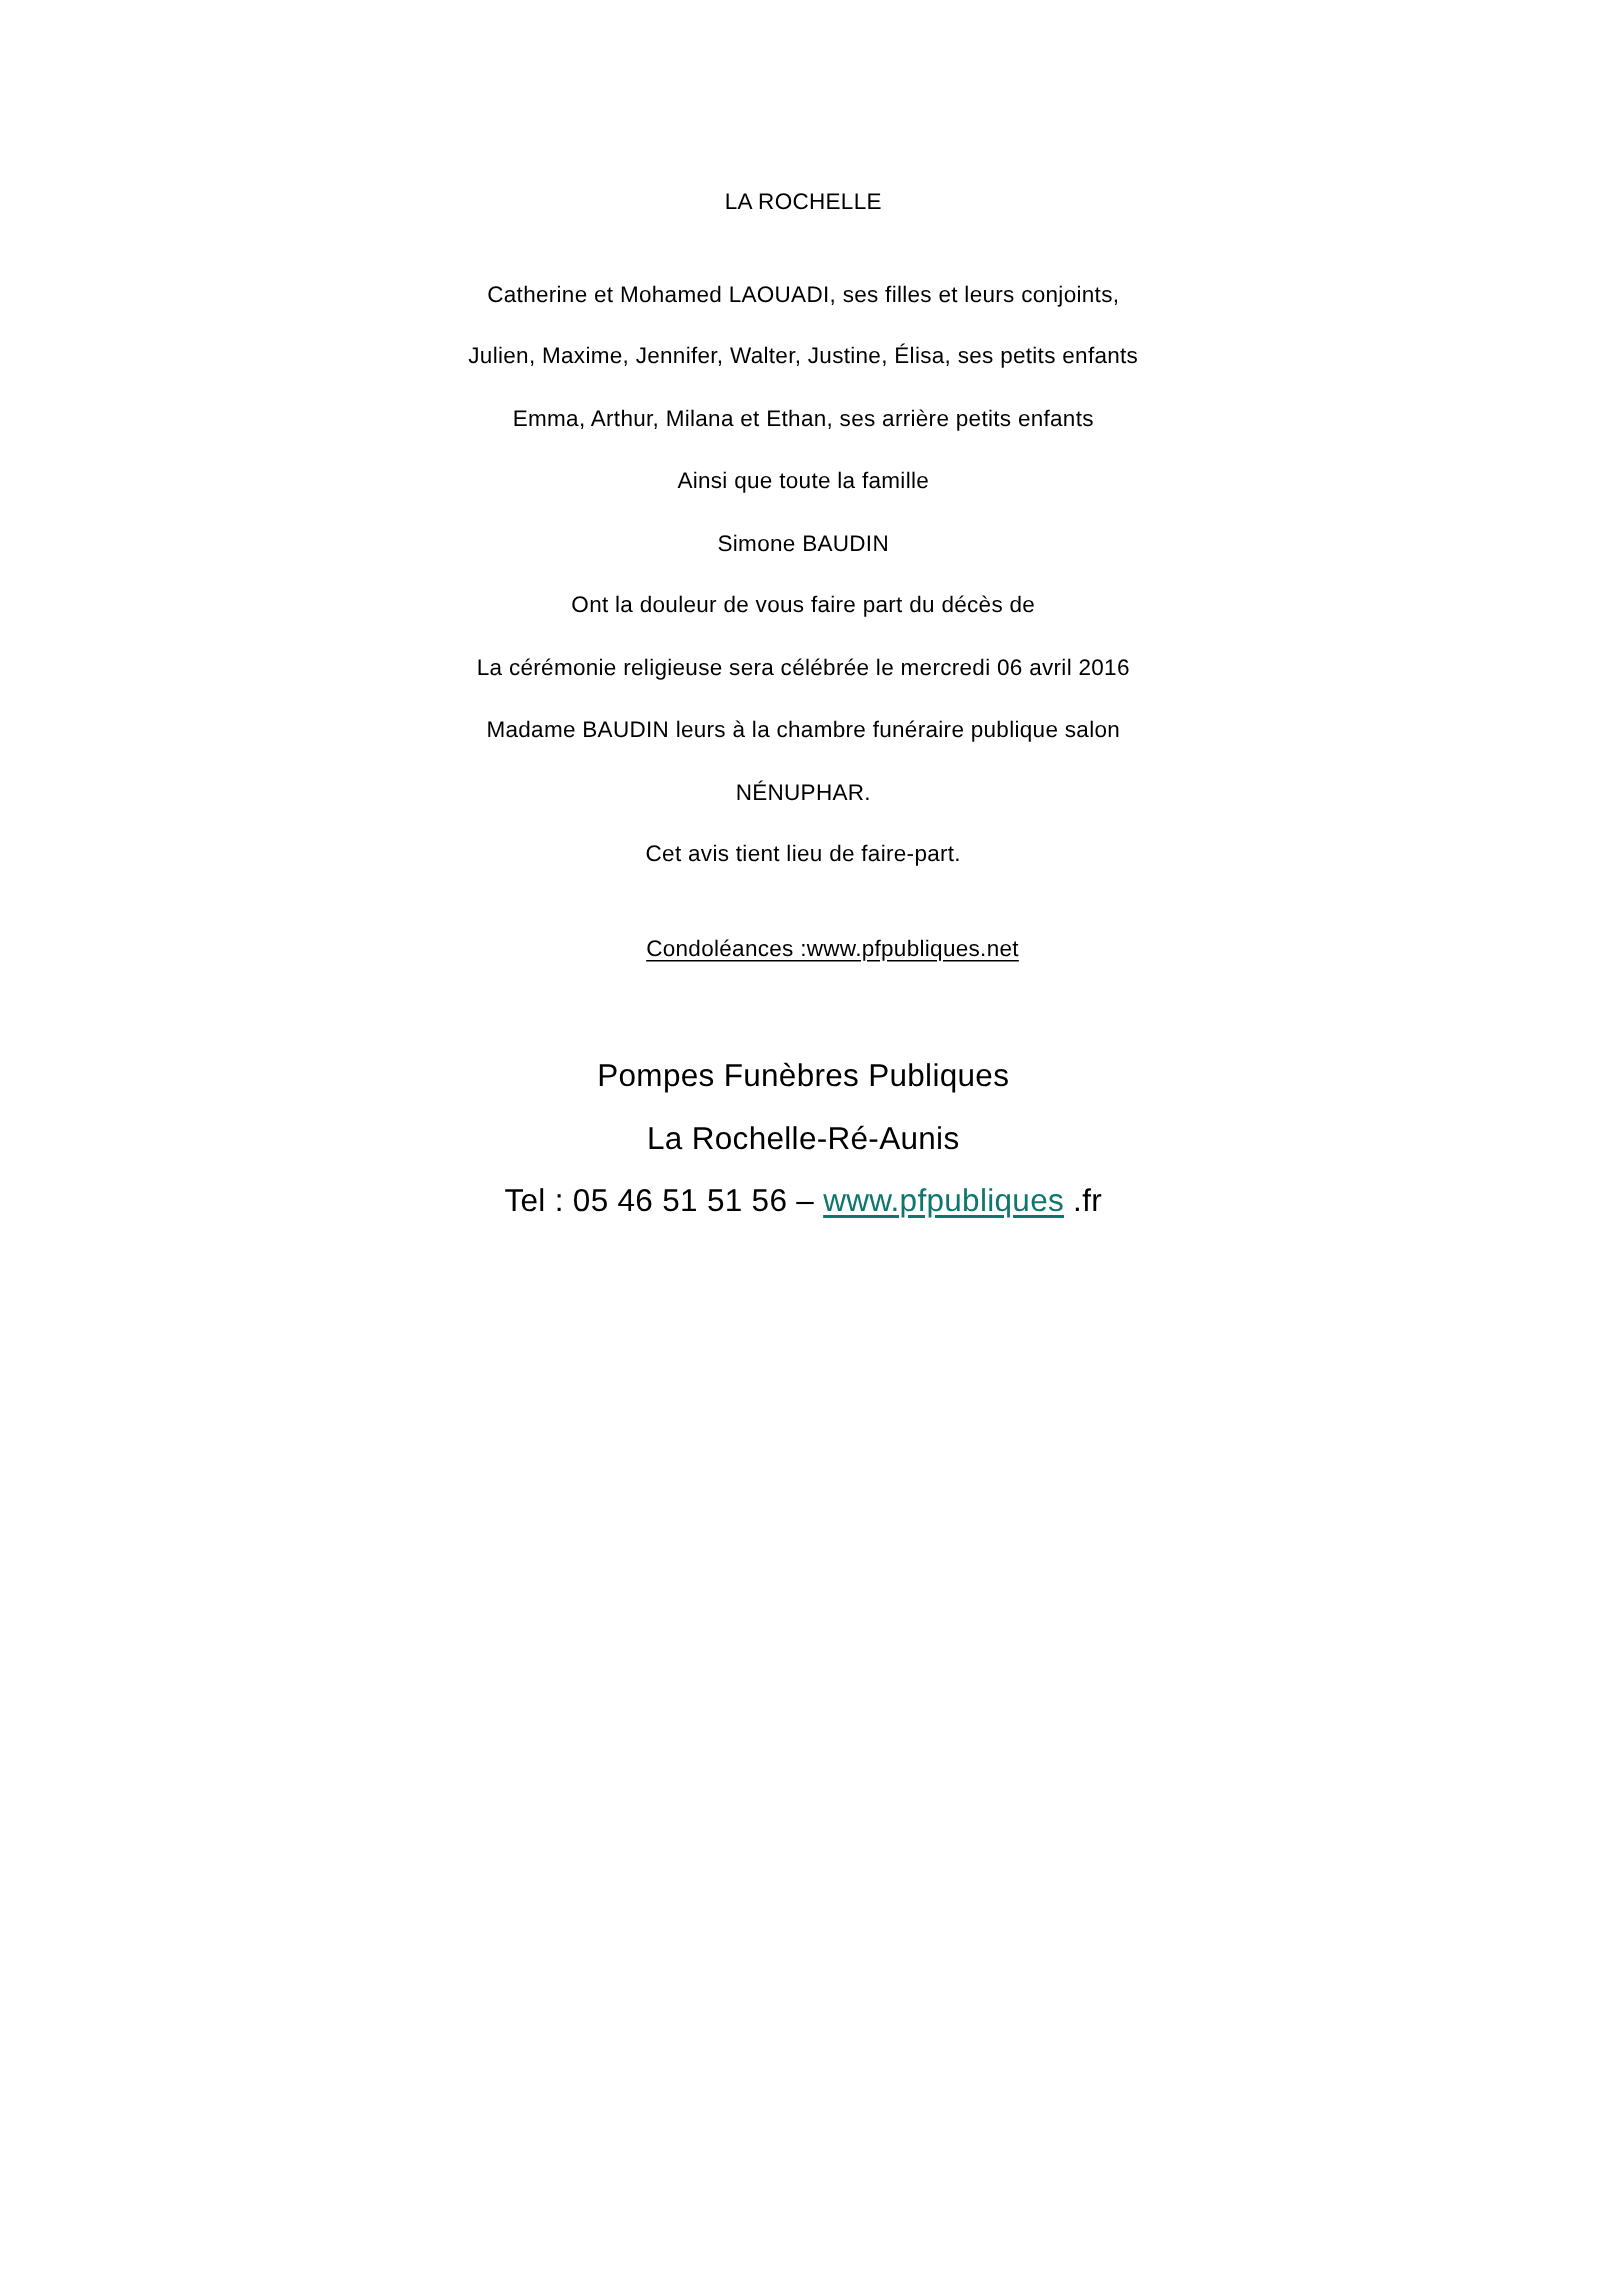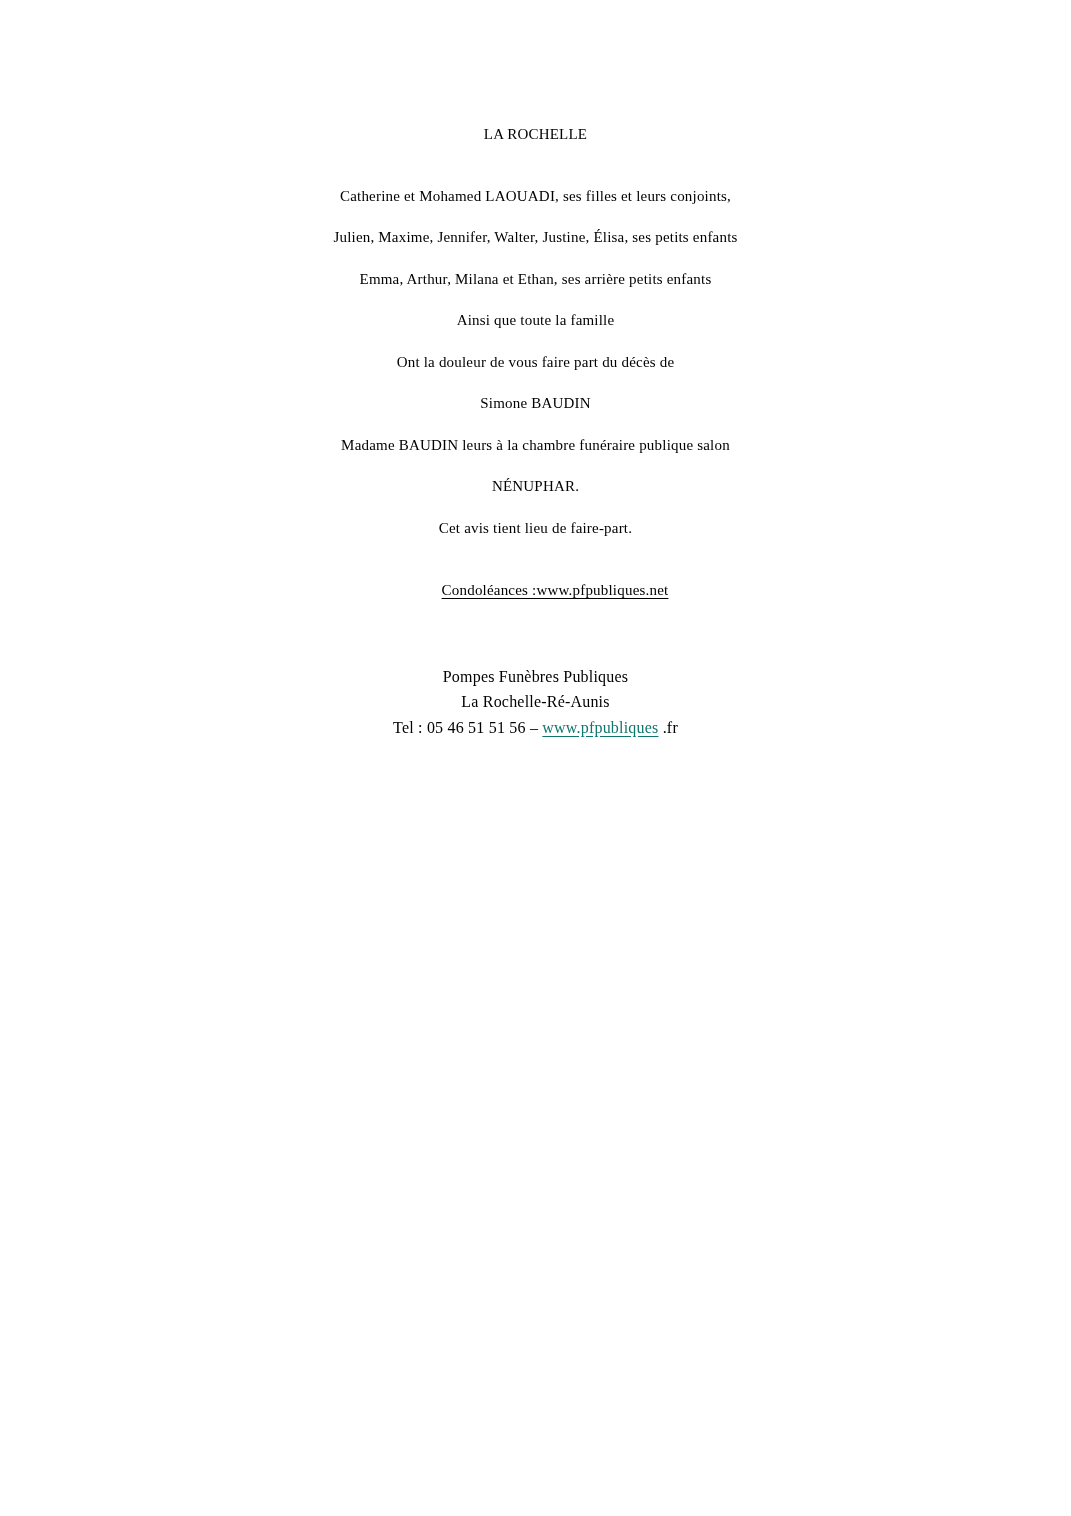--- a/index.html
+++ b/index.html
@@ -6,21 +6,21 @@
     margin: 0;
     padding: 0;
     background: #ffffff;
   }
   .page {
     position: relative;
     width: 1071px;
     height: 1516px;
     margin: 0 auto;
     background: #ffffff;
-    font-family: Liberation Serif, serif;
+    font-family: Liberation Sans, sans-serif;
     color: #000000;
     overflow: hidden;
   }
   .content {
     padding-top: 114px;
     text-align: center;
   }
   .line {
     margin: 0;
     font-size: 15px;
@@ -37,22 +37,22 @@
   .condolences-line {
     text-decoration: underline;
     text-underline-offset: 3px;
     margin-bottom: 52px;
     padding-left: 39px;
   }
   .footer {
     margin: 0;
   }
   .footer-line {
-    margin: 0;
-    font-size: 16px;
+    margin: 16px;
+    font-size: 21px;
     line-height: 25.5px;
     letter-spacing: 0.2px;
     white-space: pre;
   }
   .footer-link {
     text-decoration: underline;
     text-underline-offset: 3px;
     cursor: pointer;
   }
 </style>
@@ -61,22 +61,23 @@
 
 <div class="page">
   <div class="content">
 
     <p class="line city-line">LA ROCHELLE</p>
 
     <p class="line">Catherine et Mohamed LAOUADI, ses filles et leurs conjoints,</p>
     <p class="line">Julien, Maxime, Jennifer, Walter, Justine, Élisa, ses petits enfants</p>
     <p class="line">Emma, Arthur, Milana et Ethan, ses arrière petits enfants</p>
     <p class="line">Ainsi que toute la famille</p>
+    <p class="line">Simone BAUDIN</p>
     <p class="line">Ont la douleur de vous faire part du décès de</p>
-    <p class="line">Simone BAUDIN</p>
+    <p class="line">La cérémonie religieuse sera célébrée le mercredi 06 avril 2016</p>
     <p class="line">Madame BAUDIN leurs à la chambre funéraire publique salon</p>
     <p class="line">NÉNUPHAR.</p>
     <p class="line closing-line">Cet avis tient lieu de faire-part.</p>
 
     <p class="line condolences-line">Condoléances :www.pfpubliques.net</p>
 
     <div class="footer">
       <p class="footer-line">Pompes Funèbres Publiques</p>
       <p class="footer-line">La Rochelle-Ré-Aunis</p>
       <p class="footer-line"><span>Tel : 05 46 51 51 56 – </span><span class="footer-link" id="footer-link" style="color: #0f766e;">www.pfpubliques</span><span> .fr</span></p>

